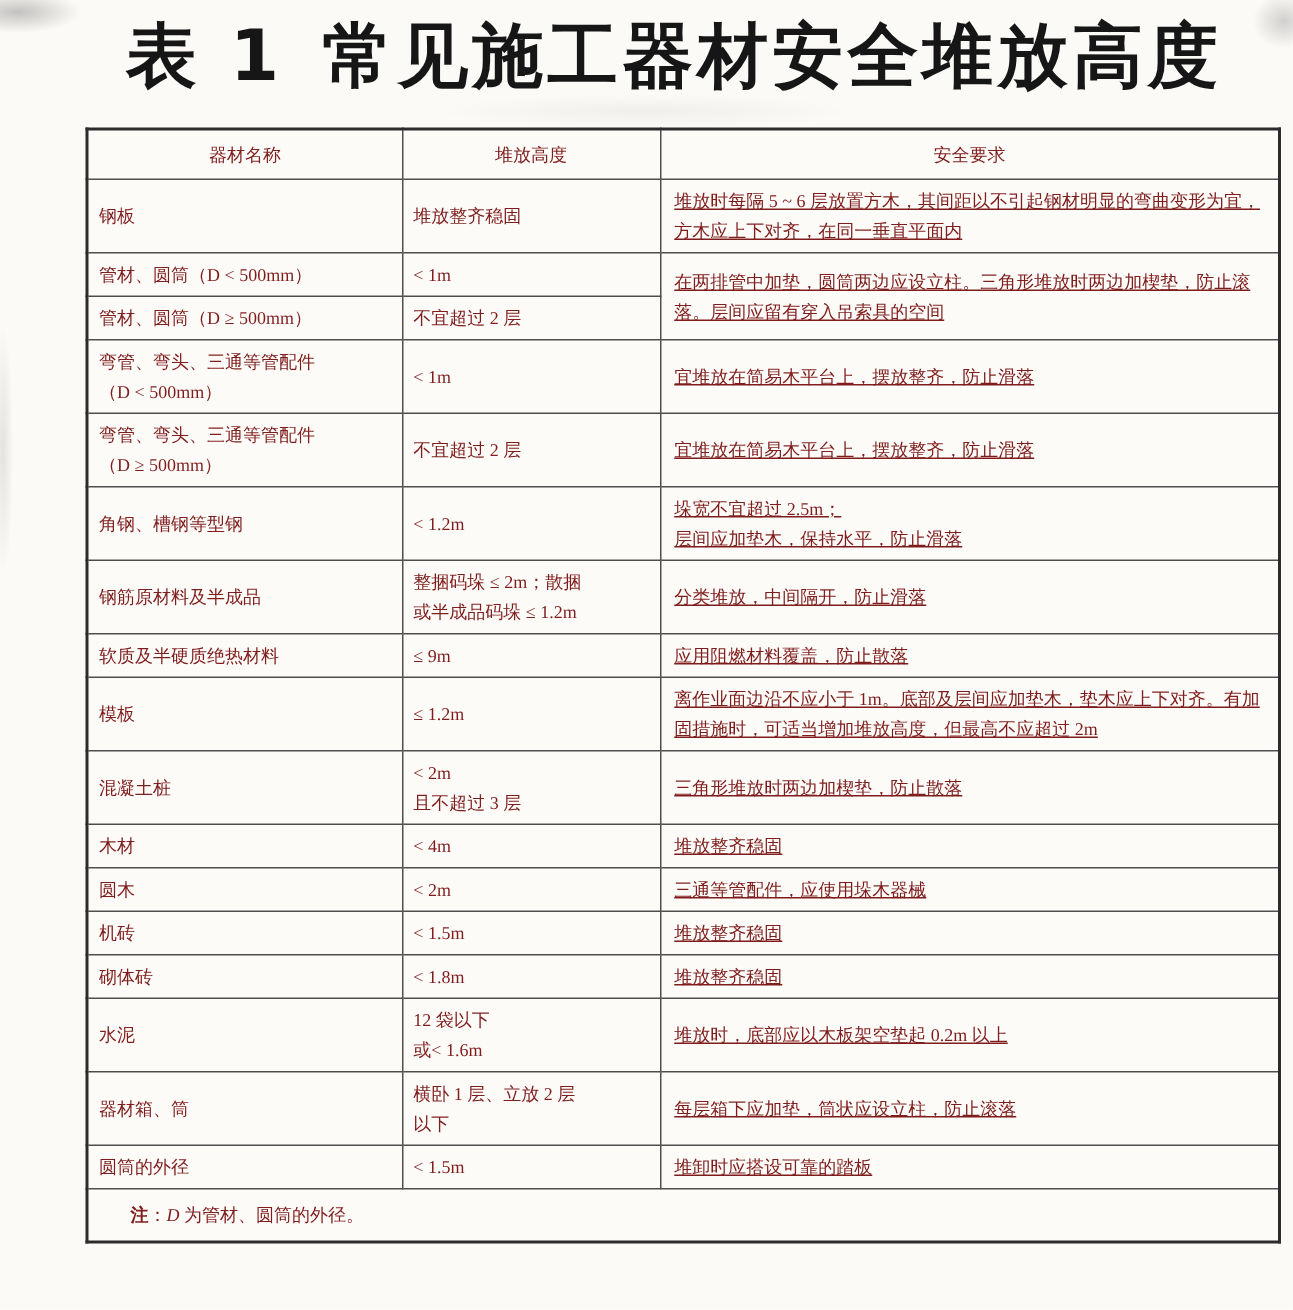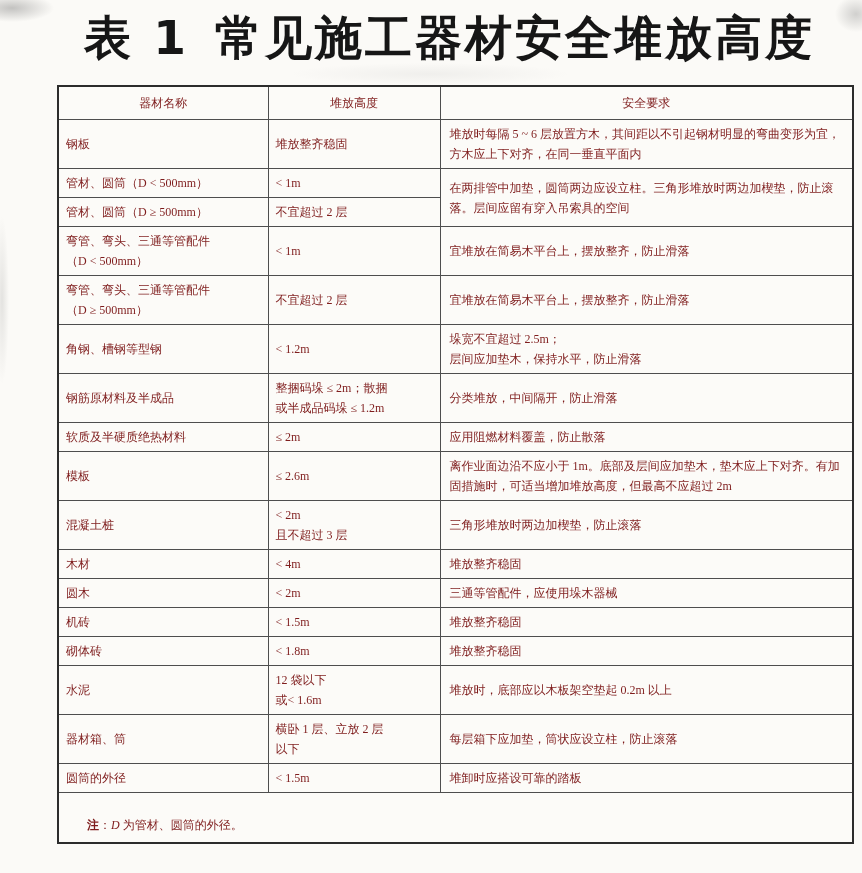--- a/index.html
+++ b/index.html
@@ -47,23 +47,23 @@
     vertical-align: middle;
     white-space: pre-line;
     color: #7f1d1d;
   }
   th {
     font-weight: normal;
     text-align: center;
     padding: 6px 4px;
   }
   td { padding: 4px 7px; text-align: left; }
-  td.req-cell { padding: 4px 9px; }
+  td.req-cell { padding: 4px 9px; text-decoration: underline; }
   tr.note-row td {
-    padding: 22px 7px 7px 28px;
+    padding: 7px 7px 7px 28px;
     white-space: normal;
   }
   .note-label { font-family: "DejaVu Sans", "Liberation Sans", sans-serif; font-weight: bold; }
   .note-d { font-style: italic; }
 </style>
 </head>
 <body>
 
 <div class="page">
 
@@ -116,33 +116,33 @@
 层间应加垫木，保持水平，防止滑落</td>
       </tr>
       <tr>
         <td>钢筋原材料及半成品</td>
         <td>整捆码垛 ≤ 2m；散捆
 或半成品码垛 ≤ 1.2m</td>
         <td class="req-cell">分类堆放，中间隔开，防止滑落</td>
       </tr>
       <tr>
         <td>软质及半硬质绝热材料</td>
-        <td>≤ 2m</td>
+        <td>≤ 9m</td>
         <td class="req-cell">应用阻燃材料覆盖，防止散落</td>
       </tr>
       <tr>
         <td>模板</td>
-        <td>≤ 2.6m</td>
+        <td>≤ 1.2m</td>
         <td class="req-cell">离作业面边沿不应小于 1m。底部及层间应加垫木，垫木应上下对齐。有加固措施时，可适当增加堆放高度，但最高不应超过 2m</td>
       </tr>
       <tr>
         <td>混凝土桩</td>
         <td>&lt; 2m
 且不超过 3 层</td>
-        <td class="req-cell">三角形堆放时两边加楔垫，防止滚落</td>
+        <td class="req-cell">三角形堆放时两边加楔垫，防止散落</td>
       </tr>
       <tr>
         <td>木材</td>
         <td>&lt; 4m</td>
         <td class="req-cell">堆放整齐稳固</td>
       </tr>
       <tr>
         <td>圆木</td>
         <td>&lt; 2m</td>
         <td class="req-cell">三通等管配件，应使用垛木器械</td>

